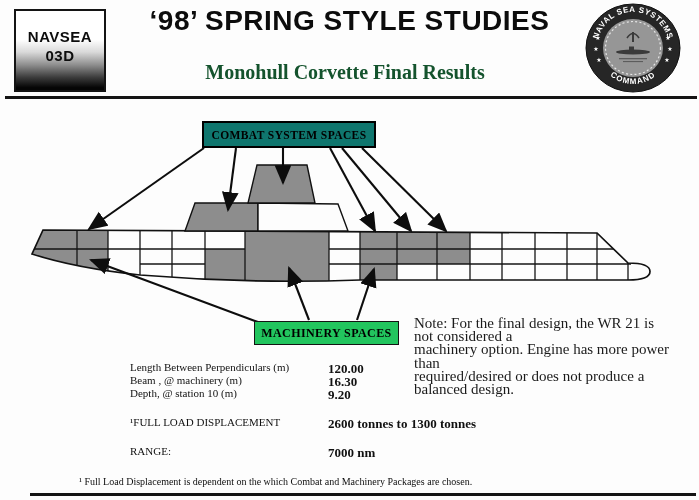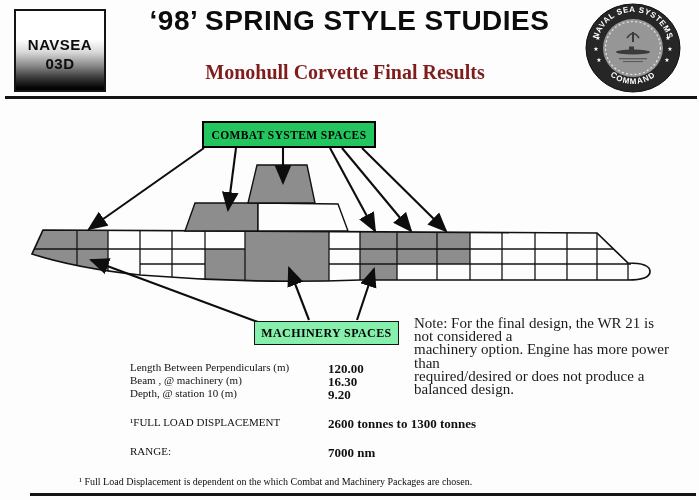--- a/index.html
+++ b/index.html
@@ -9,32 +9,32 @@
   }
   .abs{position:absolute;}
   
   #navsea-box{
     left:14px;top:9px;width:88px;height:79px;
     border:2px solid #141414;
     background:linear-gradient(to bottom,#ffffff 0%,#ffffff 36%,#d9d9d9 52%,#8f8f8f 68%,#3c3c3c 84%,#050505 97%);
     text-align:center;
   }
   #navsea-box .org-text{
-    margin-top:24px;
+    margin-top:16px;
     font-family:"Liberation Sans", sans-serif;font-weight:bold;
     font-size:15px;line-height:19px;color:#0d0d0d;letter-spacing:.5px;
   }
   #slide-title{
     left:0;top:5px;width:699px;text-align:center;
     font-family:"Liberation Sans", sans-serif;font-weight:bold;
     font-size:28px;letter-spacing:.5px;color:#0c0c0c;
   }
   #slide-subtitle{
     left:0;top:61px;width:690px;text-align:center;
-    font-weight:bold;font-size:20px;color:#7f1d1d;
+    font-weight:bold;font-size:20px;color:#14532d;
   }
   .rule{background:#141414;}
   #header-rule{left:5px;top:96px;width:692px;height:3px;}
   #footer-rule{left:30px;top:493px;width:666px;height:3px;}
   
   .diagram-label{
     display:flex;align-items:center;justify-content:center;
     font-weight:bold;color:#000;text-align:center;letter-spacing:.4px;
   }
   #combat-label{
@@ -168,22 +168,22 @@
       <line x1="362" y1="148" x2="446" y2="231" marker-end="url(#ah)"></line>
     </g>
 
     <g stroke="#0d0d0d" stroke-width="2.1">
       <line x1="258" y1="322" x2="91" y2="260" marker-end="url(#ah)"></line>
       <line x1="309" y1="320" x2="289" y2="268" marker-end="url(#ah)"></line>
       <line x1="357" y1="320" x2="374" y2="269" marker-end="url(#ah)"></line>
     </g>
   </svg>
 
-  <div id="combat-label" class="diagram-label abs" style="background-color: #22c55e;">COMBAT SYSTEM SPACES</div>
-  <div id="machinery-label" class="diagram-label abs" style="background-color: #86efac;">MACHINERY SPACES</div>
+  <div id="combat-label" class="diagram-label abs" style="background-color: #0f766e;">COMBAT SYSTEM SPACES</div>
+  <div id="machinery-label" class="diagram-label abs" style="background-color: #22c55e;">MACHINERY SPACES</div>
 
   <div id="design-note" class="abs">
     <div>Note: For the final design, the WR 21 is not considered a</div>
     <div>machinery option.  Engine has more power than</div>
     <div>required/desired or does not produce a balanced design.</div>
   </div>
 
   <div class="abs spec-label" style="top:361px;">Length Between Perpendiculars (m)</div>
   <div class="abs spec-value" style="top:361px;">120.00</div>
   <div class="abs spec-label" style="top:374px;">Beam , @ machinery (m)</div>

